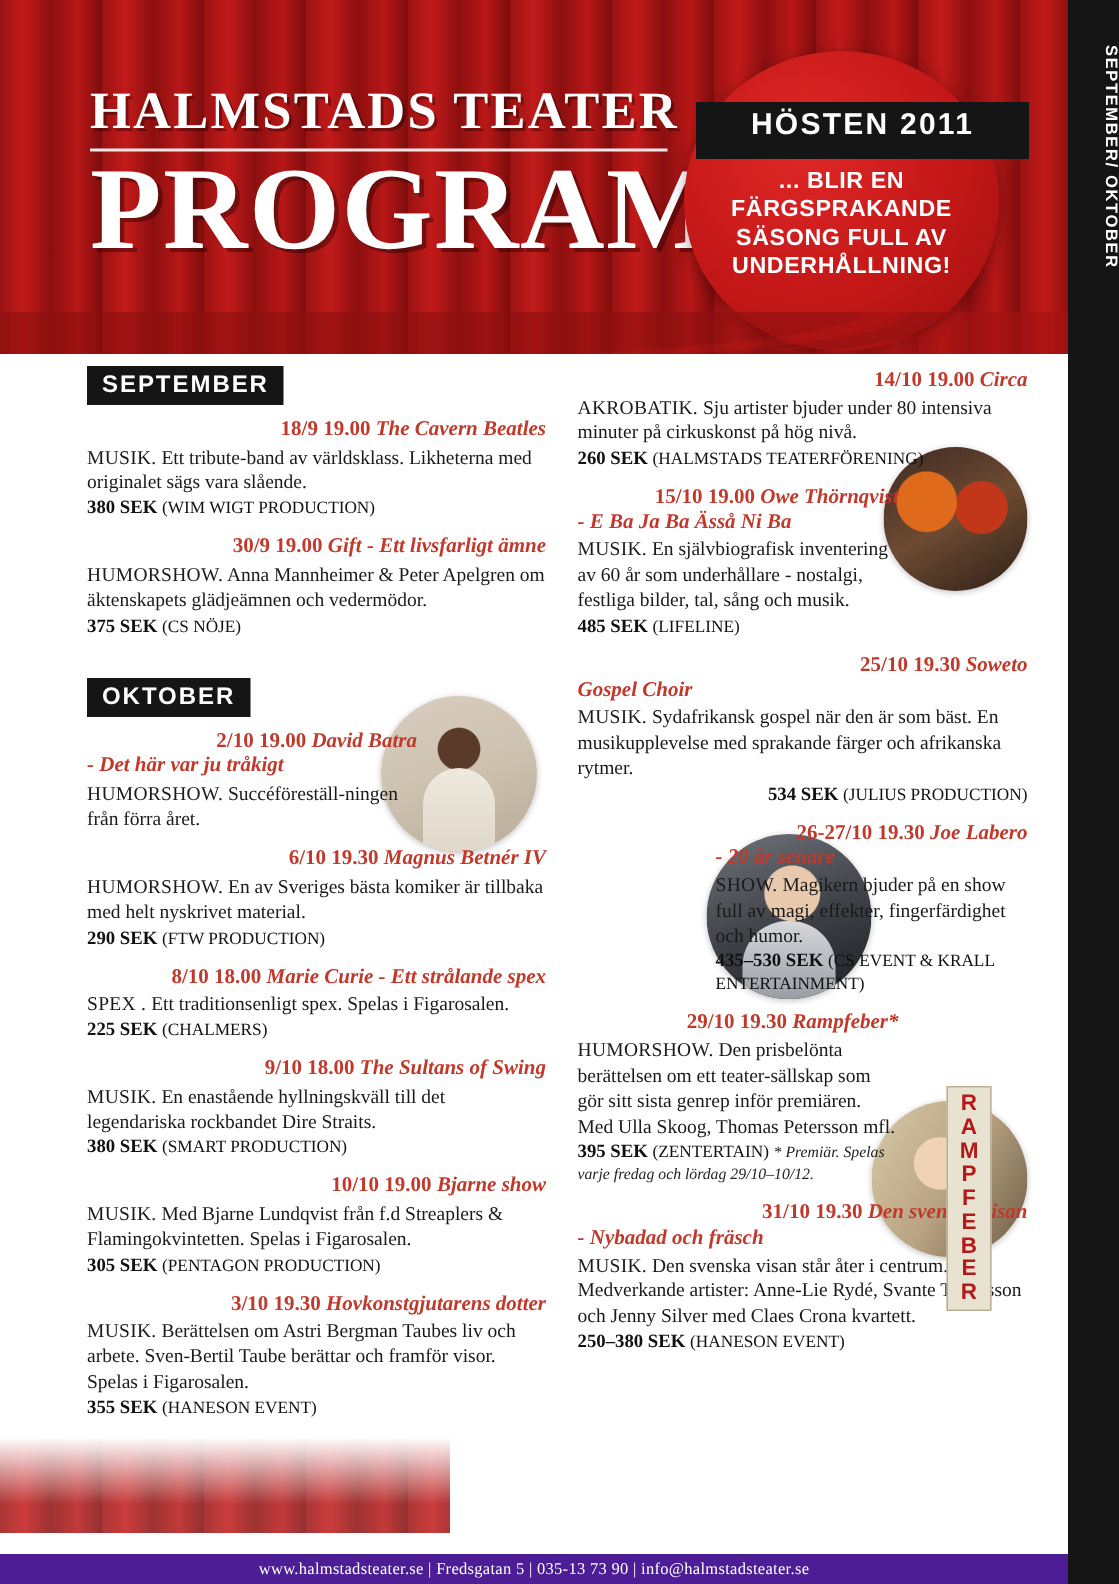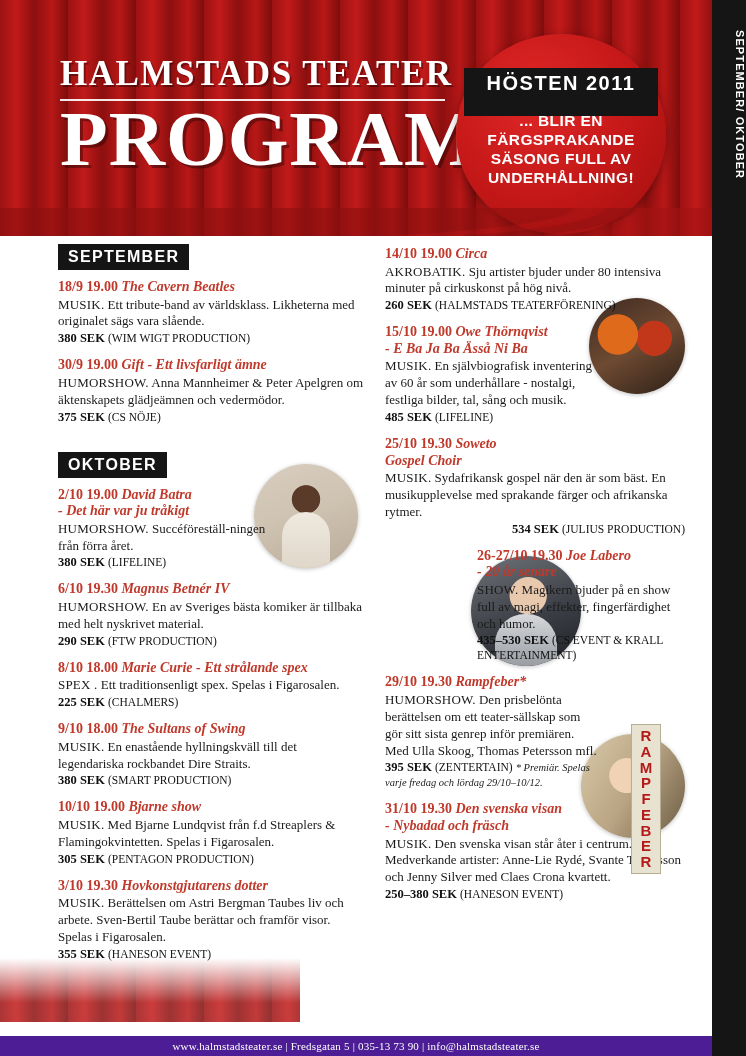--- a/index.html
+++ b/index.html
@@ -101,28 +101,28 @@
     width: 210px; height: 200px;
     border-radius: 50%;
     background: radial-gradient(circle at 38% 32%, #e02727 0%, #c31717 55%, #9d0f0f 100%);
     box-shadow: 0 3px 10px rgba(0,0,0,.35);
     text-align: center;
     color: #ffffff;
   }
   .badge-ribbon {
     position: absolute;
     left: 8px; top: 34px;
-    width: 194px;
+    width: 222px;
     background: #151515;
     color: #ffffff;
     font-family: "Liberation Sans", sans-serif;
     font-weight: bold;
     font-size: 20px;
     letter-spacing: 1.5px;
-    padding: 4px 0 21px 0;
+    padding: 4px 0 11px 0;
     text-align: center;
   }
   .badge-text {
     position: absolute;
     left: 12px; top: 78px;
     width: 186px;
     font-family: "Liberation Sans", sans-serif;
     font-weight: bold;
     font-size: 15.5px;
     line-height: 1.22;
@@ -157,20 +157,21 @@
     position: relative;
   }
   .month-tag.oktober { margin-top: 16px; }
 
   .event { margin-bottom: 11px; position: relative; }
   .ev-head {
     color: #c0392b;
     font-size: 14px;
     line-height: 1.18;
     font-weight: normal;
+    text-align: right;
   }
   .ev-head .ev-date { font-weight: bold; }
   .ev-head .ev-title { font-weight: bold; font-style: italic; }
   .ev-sub {
     color: #c0392b;
     font-size: 14px;
     font-weight: bold;
     font-style: italic;
     line-height: 1.18;
   }
@@ -359,24 +360,20 @@
       <div class="photo ph-batra"></div>
 
       <div class="event indent-r">
         <div class="ev-head">
           <span class="ev-date">2/10 19.00</span>
           <span class="ev-title">David Batra</span>
         </div>
         <div class="ev-sub">- Det här var ju tråkigt</div>
         <div class="ev-body">
           <span class="genre">HUMORSHOW.</span><span> Succéföreställ-ningen från förra året.</span>
-        </div>
-        <div class="ev-price">
-          <b>380 SEK</b>
-          <span class="producer">(LIFELINE)</span>
         </div>
       </div>
 
       <div class="event">
         <div class="ev-head">
           <span class="ev-date">6/10 19.30</span>
           <span class="ev-title">Magnus Betnér IV</span>
         </div>
         <div class="ev-body">
           <span class="genre">HUMORSHOW.</span><span> En av Sveriges bästa komiker är tillbaka med helt nyskrivet material.</span>

